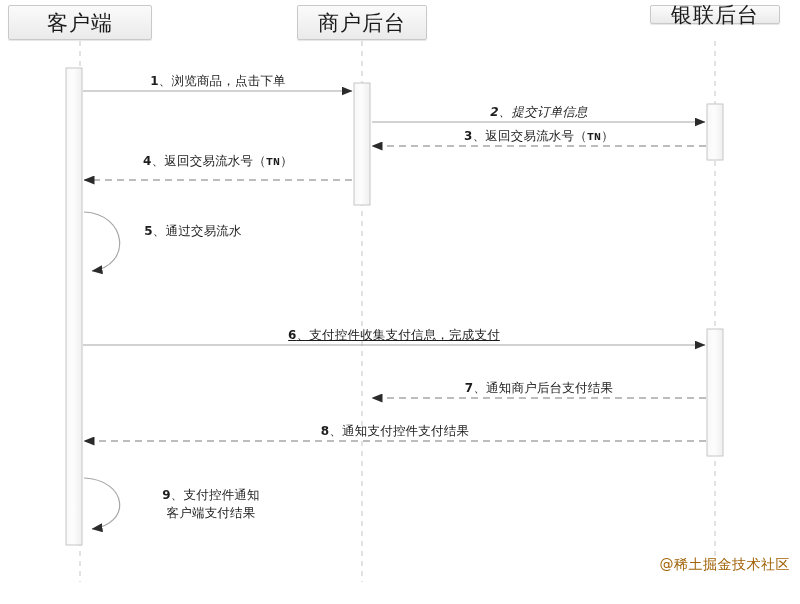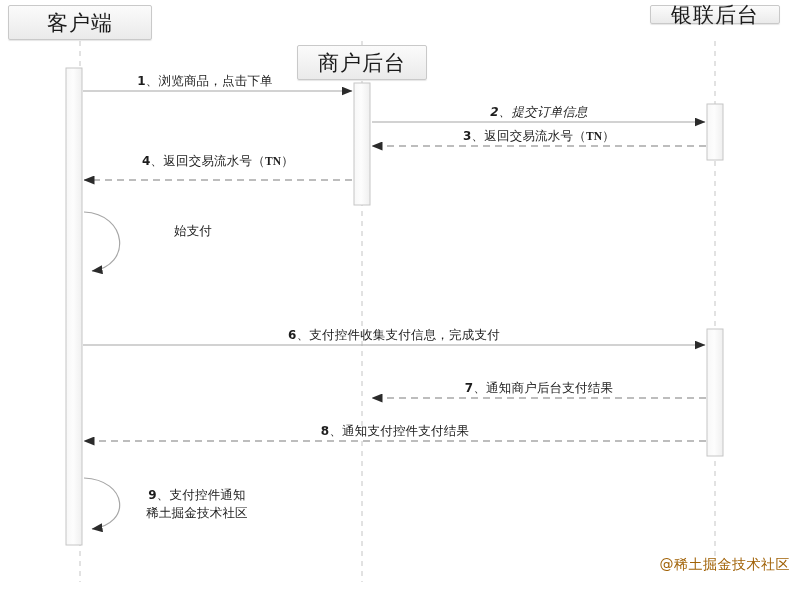--- a/index.html
+++ b/index.html
@@ -10,21 +10,21 @@
   }
   #canvas{position:absolute;inset:0;width:800px;height:604px;}
   .lbl{
     position:absolute;
     font-family:"DejaVu Serif","Liberation Serif",serif;
     font-size:12.5px;line-height:17px;color:#1d1d1d;
     white-space:pre;text-align:center;
     letter-spacing:.2px;
   }
   .lbl .num{font-family:"DejaVu Sans","Liberation Sans",sans-serif;font-weight:bold;font-size:12px;}
-  .lbl .tn{font-family:Liberation Serif, serif;font-weight:bold;font-size:11.5px;}
+  .lbl .tn{font-family:Liberation Mono, monospace;font-weight:bold;font-size:11.5px;}
   .actor-box{
     position:absolute;box-sizing:border-box;
     border:1px solid #c9c9c9;
     background:linear-gradient(to bottom,#fbfbfb 0%,#f2f2f2 55%,#eaeaea 100%);
     border-radius:2px;
     box-shadow:0 1px 1px rgba(0,0,0,.10);
     display:flex;align-items:center;justify-content:center;
   }
   .actor-box span{
     font-family:"DejaVu Serif","Liberation Serif",serif;
@@ -86,30 +86,30 @@
 
     <line x1="706" y1="441" x2="84" y2="441" stroke="#7c7c7c" stroke-width="1.2" stroke-dasharray="7 5" marker-end="url(#ahl)"></line>
 
     <path d="M84,478 C128,480 132,524 92,529" fill="none" stroke="#a6a6a6" stroke-width="1.2" marker-end="url(#ah)"></path>
   </g>
 </svg>
 
 <div class="actor-box" style="left:8px;top:5px;width:144px;height:35px;">
   <span>客户端</span>
 </div>
-<div class="actor-box" style="left:297px;top:5px;width:130px;height:35px;margin-top:40px;">
+<div class="actor-box" style="left:297px;top:5px;width:130px;height:35px;">
   <span>商户后台</span>
 </div>
 <div class="actor-box" style="left:650px;top:5px;width:130px;height:19px;">
   <span>银联后台</span>
 </div>
 
-<div class="lbl" style="left:70px;top:72px;width:270px;"><div><span class="num">1</span>、浏览商品，点击下单</div></div>
+<div class="lbl" style="left:83px;top:72px;width:270px;"><div><span class="num">1</span>、浏览商品，点击下单</div></div>
 <div class="lbl" style="left:372px;top:103px;width:334px;font-style:italic;"><div><span class="num">2</span>、提交订单信息</div></div>
 <div class="lbl" style="left:372px;top:127px;width:334px;"><div><span class="num">3</span>、返回交易流水号（<span class="tn">TN</span>）</div></div>
 <div class="lbl" style="left:84px;top:152px;width:268px;"><div><span class="num">4</span>、返回交易流水号（<span class="tn">TN</span>）</div></div>
-<div class="lbl" style="left:130px;top:222px;width:126px;"><div>始支付</div></div>
-<div class="lbl" style="left:83px;top:326px;width:622px;"><div><span class="num">6</span>、支付控件收集支付信息，完成支付</div></div>
+<div class="lbl" style="left:130px;top:222px;width:126px;"><div><span class="num">5</span>、通过交易流水</div></div>
+<div class="lbl" style="left:83px;top:326px;width:622px;text-decoration:underline;"><div><span class="num">6</span>、支付控件收集支付信息，完成支付</div></div>
 <div class="lbl" style="left:372px;top:379px;width:334px;"><div><span class="num">7</span>、通知商户后台支付结果</div></div>
 <div class="lbl" style="left:84px;top:422px;width:622px;"><div><span class="num">8</span>、通知支付控件支付结果</div></div>
-<div class="lbl" style="left:138px;top:486px;width:118px;"><div><span class="num">9</span>、支付控件通知</div><div>稀土掘金技术社区</div></div>
+<div class="lbl" style="left:152px;top:486px;width:118px;"><div><span class="num">9</span>、支付控件通知</div><div>客户端支付结果</div></div>
 
 <div class="watermark">@稀土掘金技术社区</div>
 
 </body></html>

